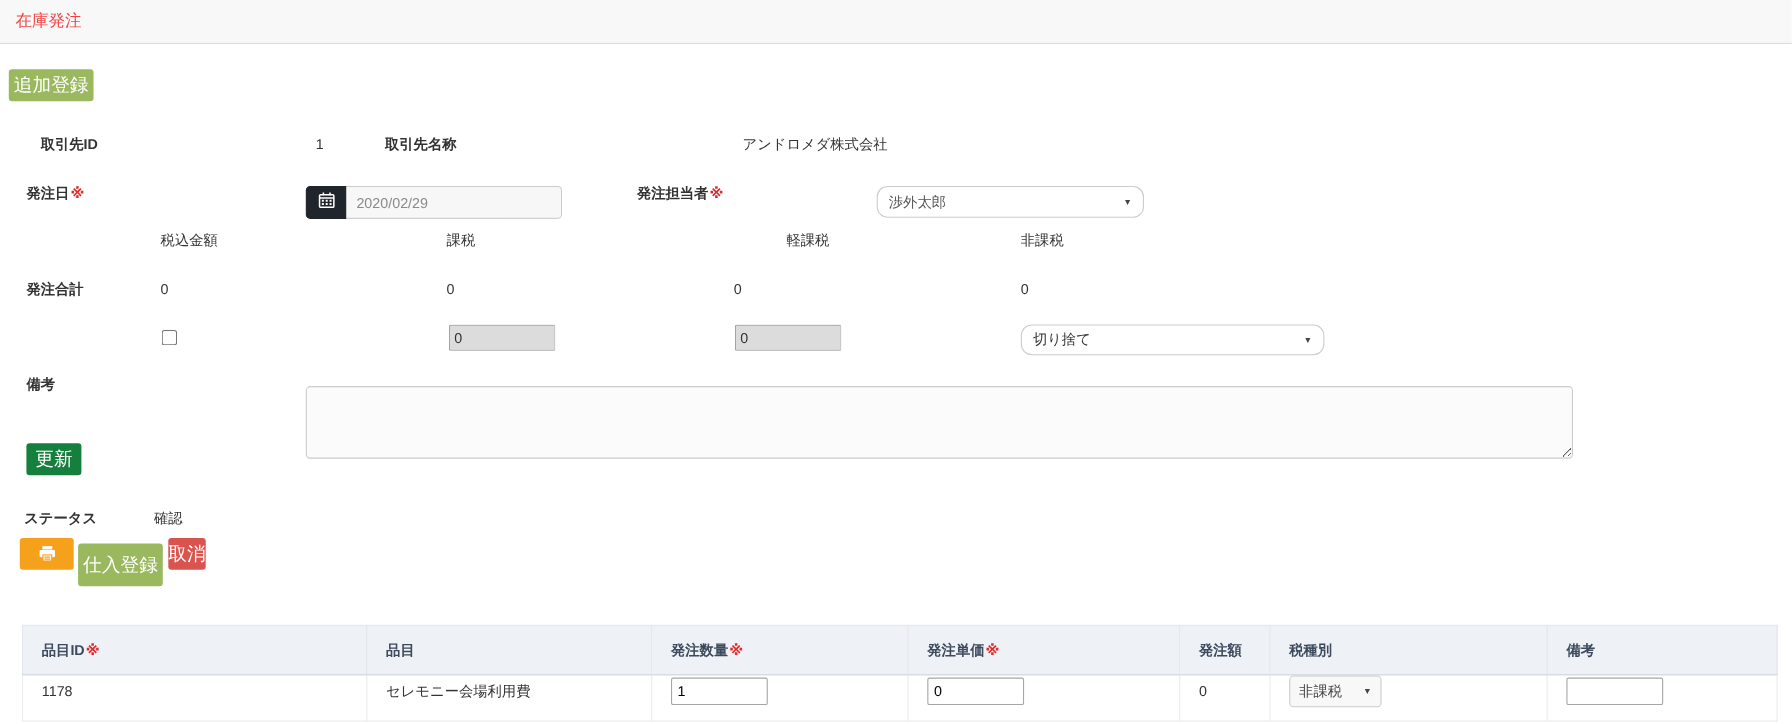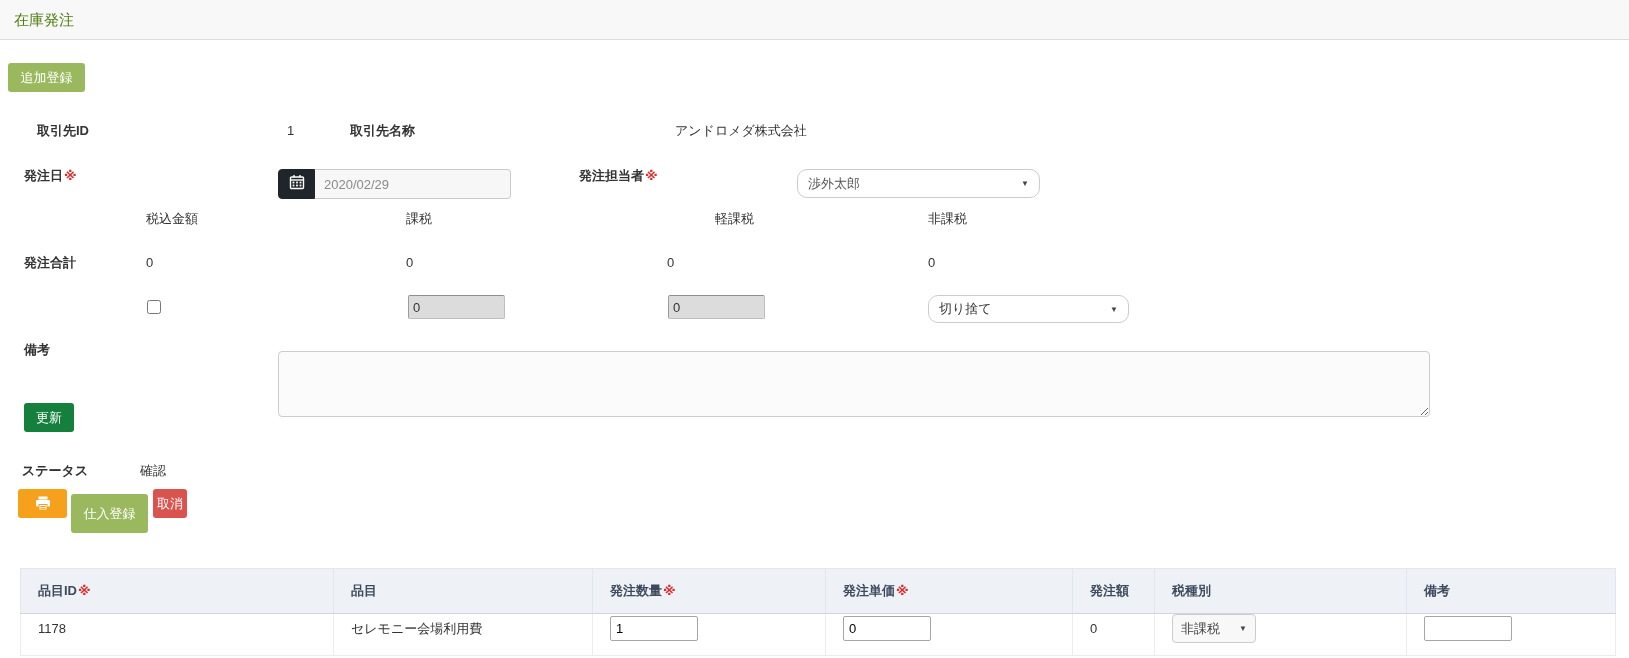--- a/index.html
+++ b/index.html
@@ -6,24 +6,24 @@
   body{font-family:"Liberation Sans","DejaVu Sans",sans-serif;}
   .screen{position:relative;width:1629px;height:658px;background:#ffffff;overflow:hidden;}
 
   
   .t{position:absolute;font-size:13px;color:#333;white-space:nowrap;line-height:16px;}
   .b{font-weight:bold;}
   .req{color:#dd2c2c;font-weight:bold;margin-left:1px;}
 
   
   .topbar{position:absolute;left:0;top:0;width:1629px;height:40px;background:#f8f8f8;border-bottom:1px solid #dcdcdc;box-sizing:border-box;}
-  .topbar h1{margin:0;padding:0 0 0 14px;font-size:15px;font-weight:normal;color:#4d7c0f;line-height:39px;}
+  .topbar h1{margin:0;padding:0 0 0 14px;font-size:15px;font-weight:normal;color:#ef4444;line-height:39px;}
 
   
-  .btn{position:absolute;display:flex;align-items:center;justify-content:center;border:none;border-radius:3px;font-size:13px;color:#fff;cursor:pointer;padding:0;font-family:Liberation Mono, monospace;}
+  .btn{position:absolute;display:flex;align-items:center;justify-content:center;border:none;border-radius:3px;font-size:17px;color:#fff;cursor:pointer;padding:0;font-family:Liberation Mono, monospace;}
   .btn-green{background:#9ab85e;}
   .btn-dark{background:#15803d;}
   .btn-orange{background:#f5a11c;}
   .btn-red{background:#d9534f;}
 
   
   .dategroup{position:absolute;left:278px;top:169px;width:233px;height:30px;display:flex;}
   .dategroup .calbtn{width:37px;height:30px;background:#20242b;border:1px solid #20242b;border-radius:4px 0 0 4px;display:flex;align-items:center;justify-content:center;box-sizing:border-box;cursor:pointer;}
   .dategroup input{flex:1;height:30px;box-sizing:border-box;border:1px solid #ccc;border-left:none;border-radius:0 4px 4px 0;background:#f7f7f7;color:#8a8a8a;font-size:13px;padding:0 9px;font-family:inherit;outline:none;}
 
@@ -97,21 +97,21 @@
 
   <span class="t b" style="left:24px;top:255px;">発注合計</span>
   <span class="t" style="left:146px;top:255px;">0</span>
   <span class="t" style="left:406px;top:255px;">0</span>
   <span class="t" style="left:667px;top:255px;">0</span>
   <span class="t" style="left:928px;top:255px;">0</span>
 
   <input type="checkbox" class="chk" style="">
   <input type="text" readonly="" class="gray-num" style="left: 408px; top: 295px;" value="0">
   <input type="text" readonly="" class="gray-num" style="left: 668px; top: 295px;" value="0">
-  <div class="sel" style="left:928px;top:295px;width:201px;height:28px;color:#333;gap:24px;">
+  <div class="sel" style="left:928px;top:295px;width:276px;height:28px;color:#333;gap:24px;">
     <span>切り捨て</span>
     <span class="caret">▼</span>
   </div>
 
   <span class="t b" style="left:24px;top:342px;">備考</span>
   <textarea class="remarks" style=""></textarea>
 
   <button class="btn btn-dark" style="left:24px;top:403px;width:50px;height:29px;">更新</button>
 
   <span class="t b" style="left:22px;top:463px;">ステータス</span>

